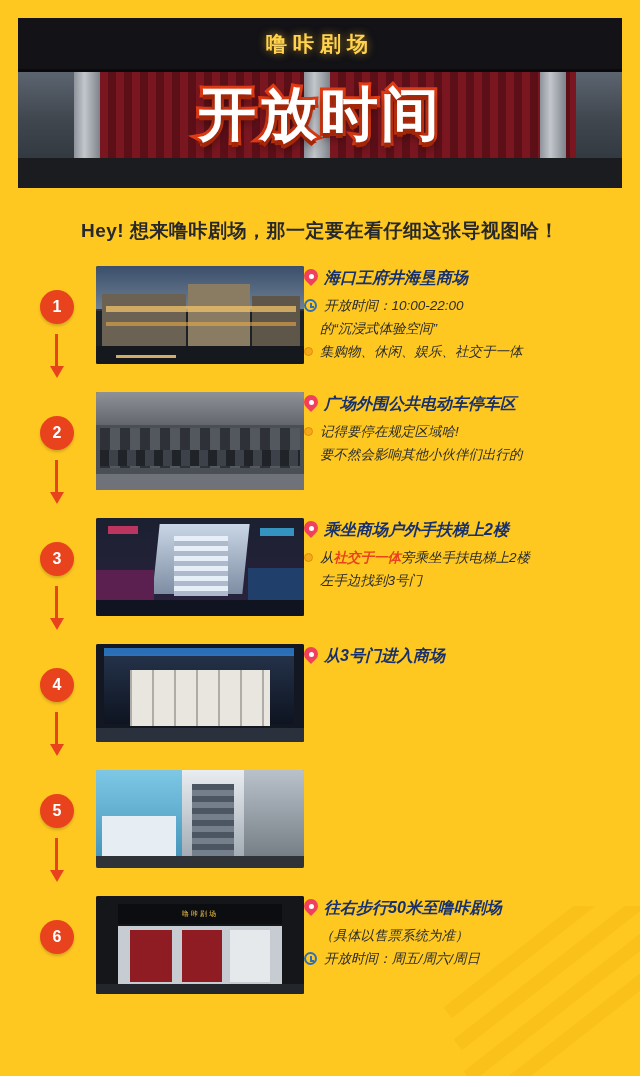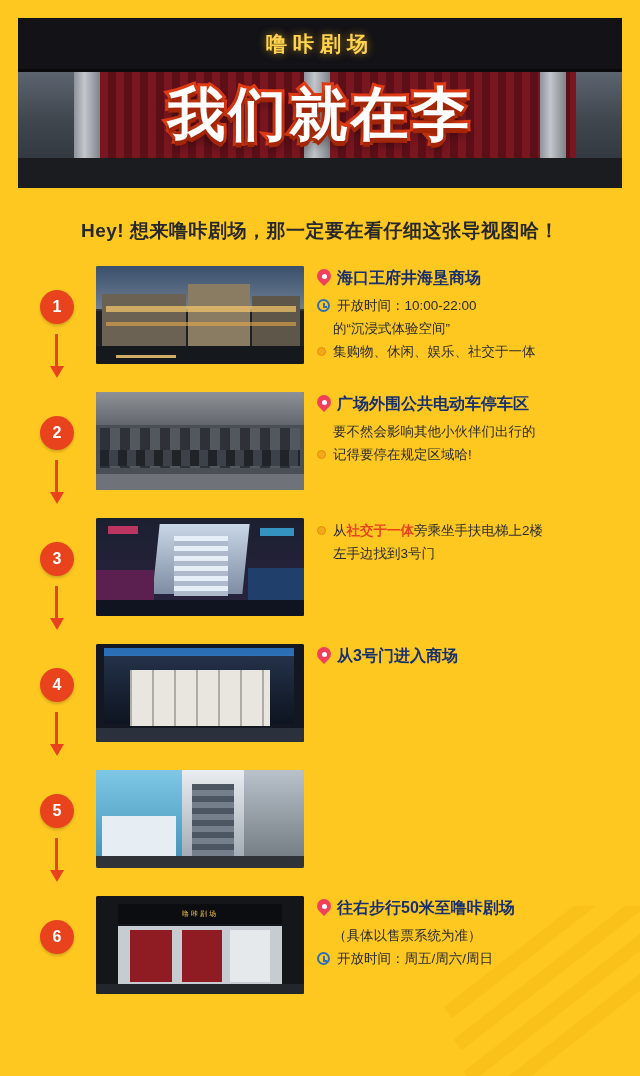--- a/index.html
+++ b/index.html
@@ -177,22 +177,23 @@
     overflow: hidden;
     position: relative;
     background: #333;
   }
   .thumb .sky { position: absolute; left:0; right:0; top:0; height:46%; }
   .thumb .ground { position: absolute; left:0; right:0; bottom:0; height:54%; }
   .thumb .bx { position: absolute; }
 
   .content {
     flex: 1;
-    padding-left: 13px;
+    padding-left: 0;
     padding-top: 2px;
+    font-style: italic;
   }
   .c-title {
     display: flex;
     align-items: center;
     gap: 6px;
     font-size: 16px;
     font-weight: bold;
     color: #17306E;
     margin-bottom: 6px;
     line-height: 1.3;
@@ -274,21 +275,21 @@
       <div class="pillar p1"></div>
       <div class="curtain c1"></div>
       <div class="pillar p2"></div>
       <div class="curtain c2"></div>
       <div class="pillar p3"></div>
       <div class="hero-dark-floor"></div>
     </div>
     <div class="hero-marquee">
       <span class="hero-marquee-text">噜咔剧场</span>
     </div>
-    <div class="hero-title">我们就在李</div>
+    <div class="hero-title">开放时间</div>
   </div>
 
   <div class="lead">Hey! 想来噜咔剧场，那一定要在看仔细这张导视图哈！</div>
 
   <div class="steps">
 
     <div class="step">
       <div class="rail">
         <div class="badge">1</div>
         <div class="arrow">
@@ -342,26 +343,26 @@
         <div class="bx" style="left:4px;top:36px;width:200px;height:40px;background:repeating-linear-gradient(90deg,#2e3238 0 10px,#53585f 10px 20px);"></div>
         <div class="bx" style="left:4px;top:58px;width:200px;height:16px;background:repeating-linear-gradient(90deg,#202328 0 9px,#3d4149 9px 18px);"></div>
         <div class="bx" style="left:0;right:0;bottom:0;height:16px;background:#6f7379;"></div>
       </div>
       <div class="content">
         <div class="c-title">
           <span class="pin"></span>
           <span class="c-title-text">广场外围公共电动车停车区</span>
         </div>
         <ul class="bullets">
-          <li class="bullet indent">
-            <span class="b-text">要不然会影响其他小伙伴们出行的</span>
-          </li>
           <li class="bullet">
             <span class="dot"></span>
             <span class="b-text">记得要停在规定区域哈!</span>
+          </li>
+          <li class="bullet indent">
+            <span class="b-text">要不然会影响其他小伙伴们出行的</span>
           </li>
         </ul>
       </div>
     </div>
 
     <div class="step">
       <div class="rail">
         <div class="badge">3</div>
         <div class="arrow">
           <div class="shaft"></div>
@@ -372,20 +373,24 @@
         <div class="bx" style="left:0;right:0;top:0;bottom:0;background:linear-gradient(180deg,#1b2030,#2b2340);"></div>
         <div class="bx" style="left:60px;top:6px;width:90px;height:70px;background:linear-gradient(180deg,#c9d6e6,#7e8da3);transform:skewX(-6deg);"></div>
         <div class="bx" style="left:78px;top:18px;width:54px;height:60px;background:repeating-linear-gradient(180deg,#e6eef7 0 5px,#aebacb 5px 10px);"></div>
         <div class="bx" style="left:0;top:52px;width:58px;height:46px;background:#5b2050;"></div>
         <div class="bx" style="right:0;top:50px;width:56px;height:48px;background:#20406b;"></div>
         <div class="bx" style="left:0;right:0;bottom:0;height:16px;background:#101420;"></div>
         <div class="bx" style="left:12px;top:8px;width:30px;height:8px;background:#e33b6b;opacity:.8;"></div>
         <div class="bx" style="right:10px;top:10px;width:34px;height:8px;background:#3bb0e3;opacity:.8;"></div>
       </div>
       <div class="content">
+        <div class="c-title">
+          <span class="pin"></span>
+          <span class="c-title-text">乘坐商场户外手扶梯上2楼</span>
+        </div>
         <ul class="bullets">
           <li class="bullet">
             <span class="dot"></span>
             <span class="b-text">从<span class="hl">社交于一体</span>旁乘坐手扶电梯上2楼</span>
           </li>
           <li class="bullet indent">
             <span class="b-text">左手边找到3号门</span>
           </li>
         </ul>
       </div>

